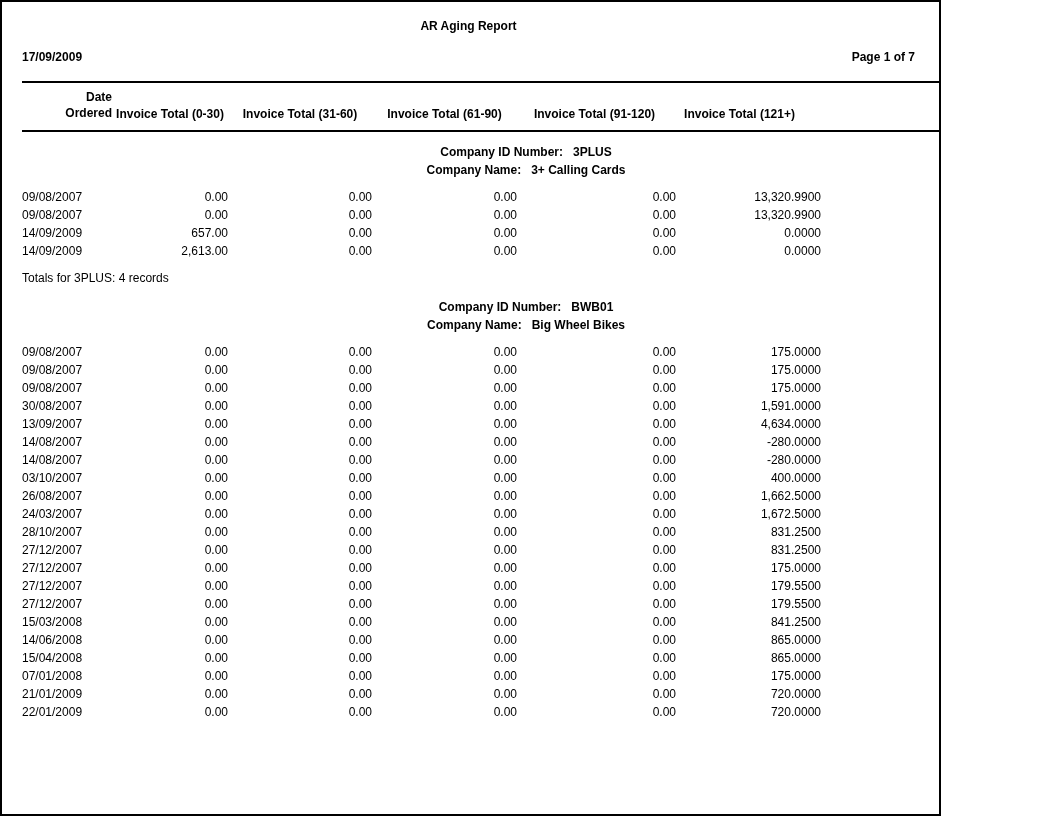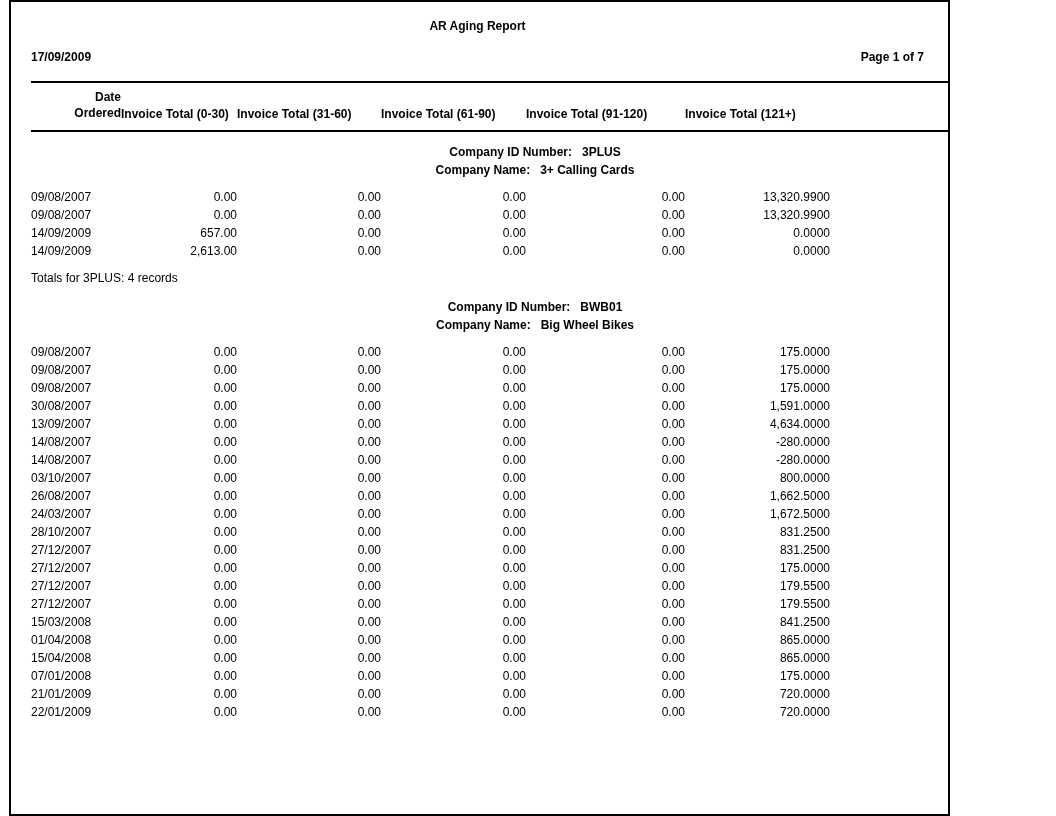--- a/index.html
+++ b/index.html
@@ -5,21 +5,20 @@
   html, body { margin: 0; padding: 0; background: #ffffff; }
   .page {
     width: 941px; height: 816px;
     box-sizing: border-box;
     border: 2px solid #000000;
     background: #ffffff;
     font-family: "Liberation Sans", sans-serif;
     font-size: 12px;
     color: #000000;
     overflow: hidden;
-    margin-left: 9px;
   }
   .content { padding: 0 24px 0 20px; }
   .title {
     margin-top: 17px;
     text-align: center;
     font-weight: bold;
     line-height: 14px;
   }
   .subtitle {
     margin-top: 17px;
@@ -38,21 +37,21 @@
     margin-top: 17px;
     border-collapse: collapse;
     table-layout: fixed;
     width: 1008px;
   }
   thead th {
     border-top: 2px solid #000000;
     border-bottom: 2px solid #000000;
     font-weight: bold;
     vertical-align: bottom;
-    text-align: left;
+    text-align: center;
     height: 38px;
     padding: 0 0 9px 0;
     white-space: nowrap;
   }
   thead th.date-th { text-align: right; }
   thead th.date-th div { line-height: 16px; }
   thead th.pad4  { padding-right: 4px; }
   thead th.pad18 { padding-right: 18px; }
   tbody td {
     padding: 0;
@@ -234,21 +233,21 @@
             <td class="num">0.00</td>
             <td class="num">-280.0000</td>
             <td class="filler"></td>
           </tr>
           <tr class="data-row">
             <td class="date">03/10/2007</td>
             <td class="num">0.00</td>
             <td class="num">0.00</td>
             <td class="num">0.00</td>
             <td class="num">0.00</td>
-            <td class="num">800.0000</td>
+            <td class="num">400.0000</td>
             <td class="filler"></td>
           </tr>
           <tr class="data-row">
             <td class="date">26/08/2007</td>
             <td class="num">0.00</td>
             <td class="num">0.00</td>
             <td class="num">0.00</td>
             <td class="num">0.00</td>
             <td class="num">1,662.5000</td>
             <td class="filler"></td>
@@ -310,21 +309,21 @@
           <tr class="data-row">
             <td class="date">15/03/2008</td>
             <td class="num">0.00</td>
             <td class="num">0.00</td>
             <td class="num">0.00</td>
             <td class="num">0.00</td>
             <td class="num">841.2500</td>
             <td class="filler"></td>
           </tr>
           <tr class="data-row">
-            <td class="date">01/04/2008</td>
+            <td class="date">14/06/2008</td>
             <td class="num">0.00</td>
             <td class="num">0.00</td>
             <td class="num">0.00</td>
             <td class="num">0.00</td>
             <td class="num">865.0000</td>
             <td class="filler"></td>
           </tr>
           <tr class="data-row">
             <td class="date">15/04/2008</td>
             <td class="num">0.00</td>

